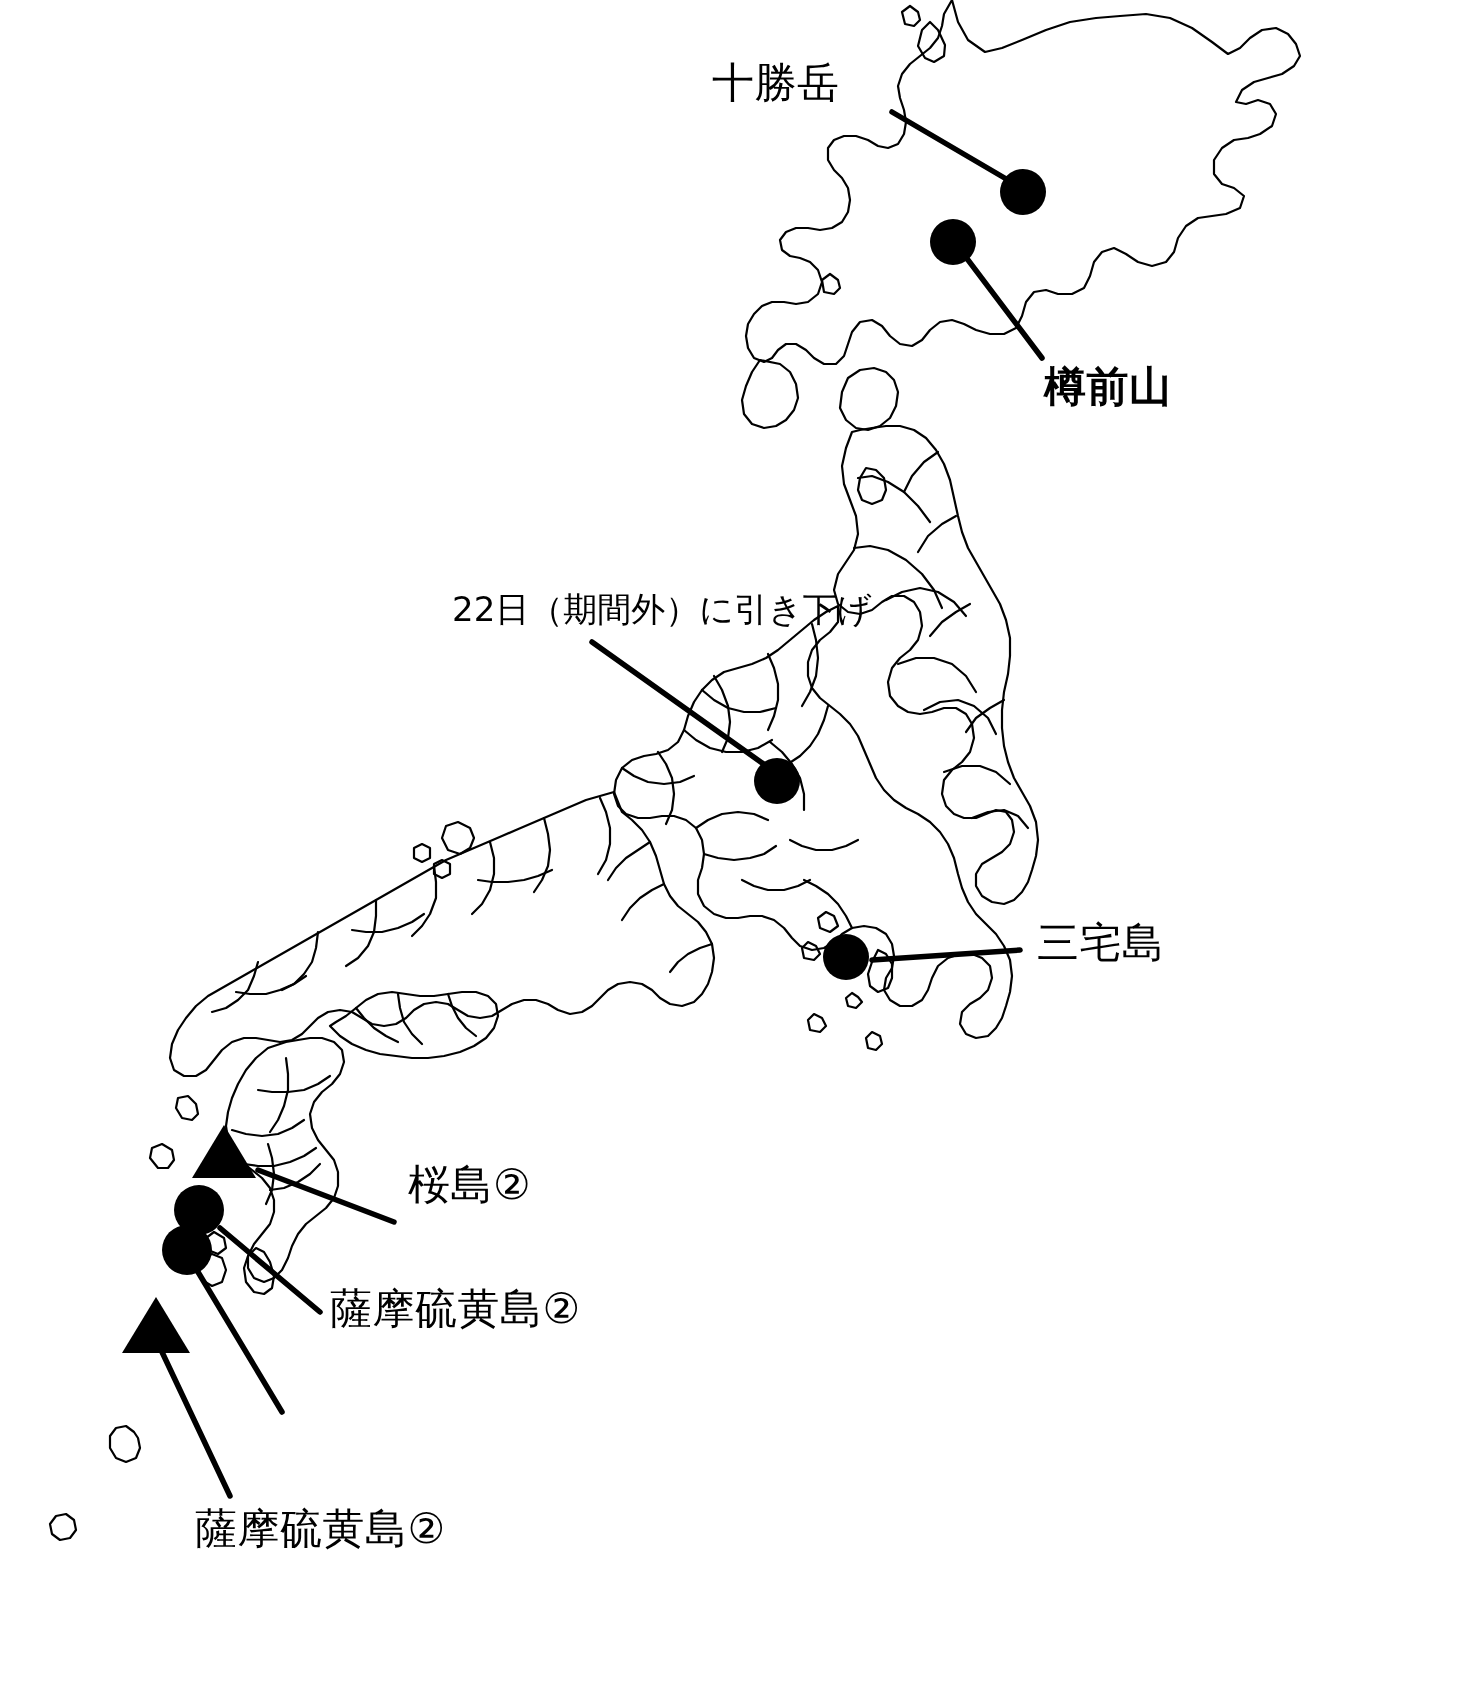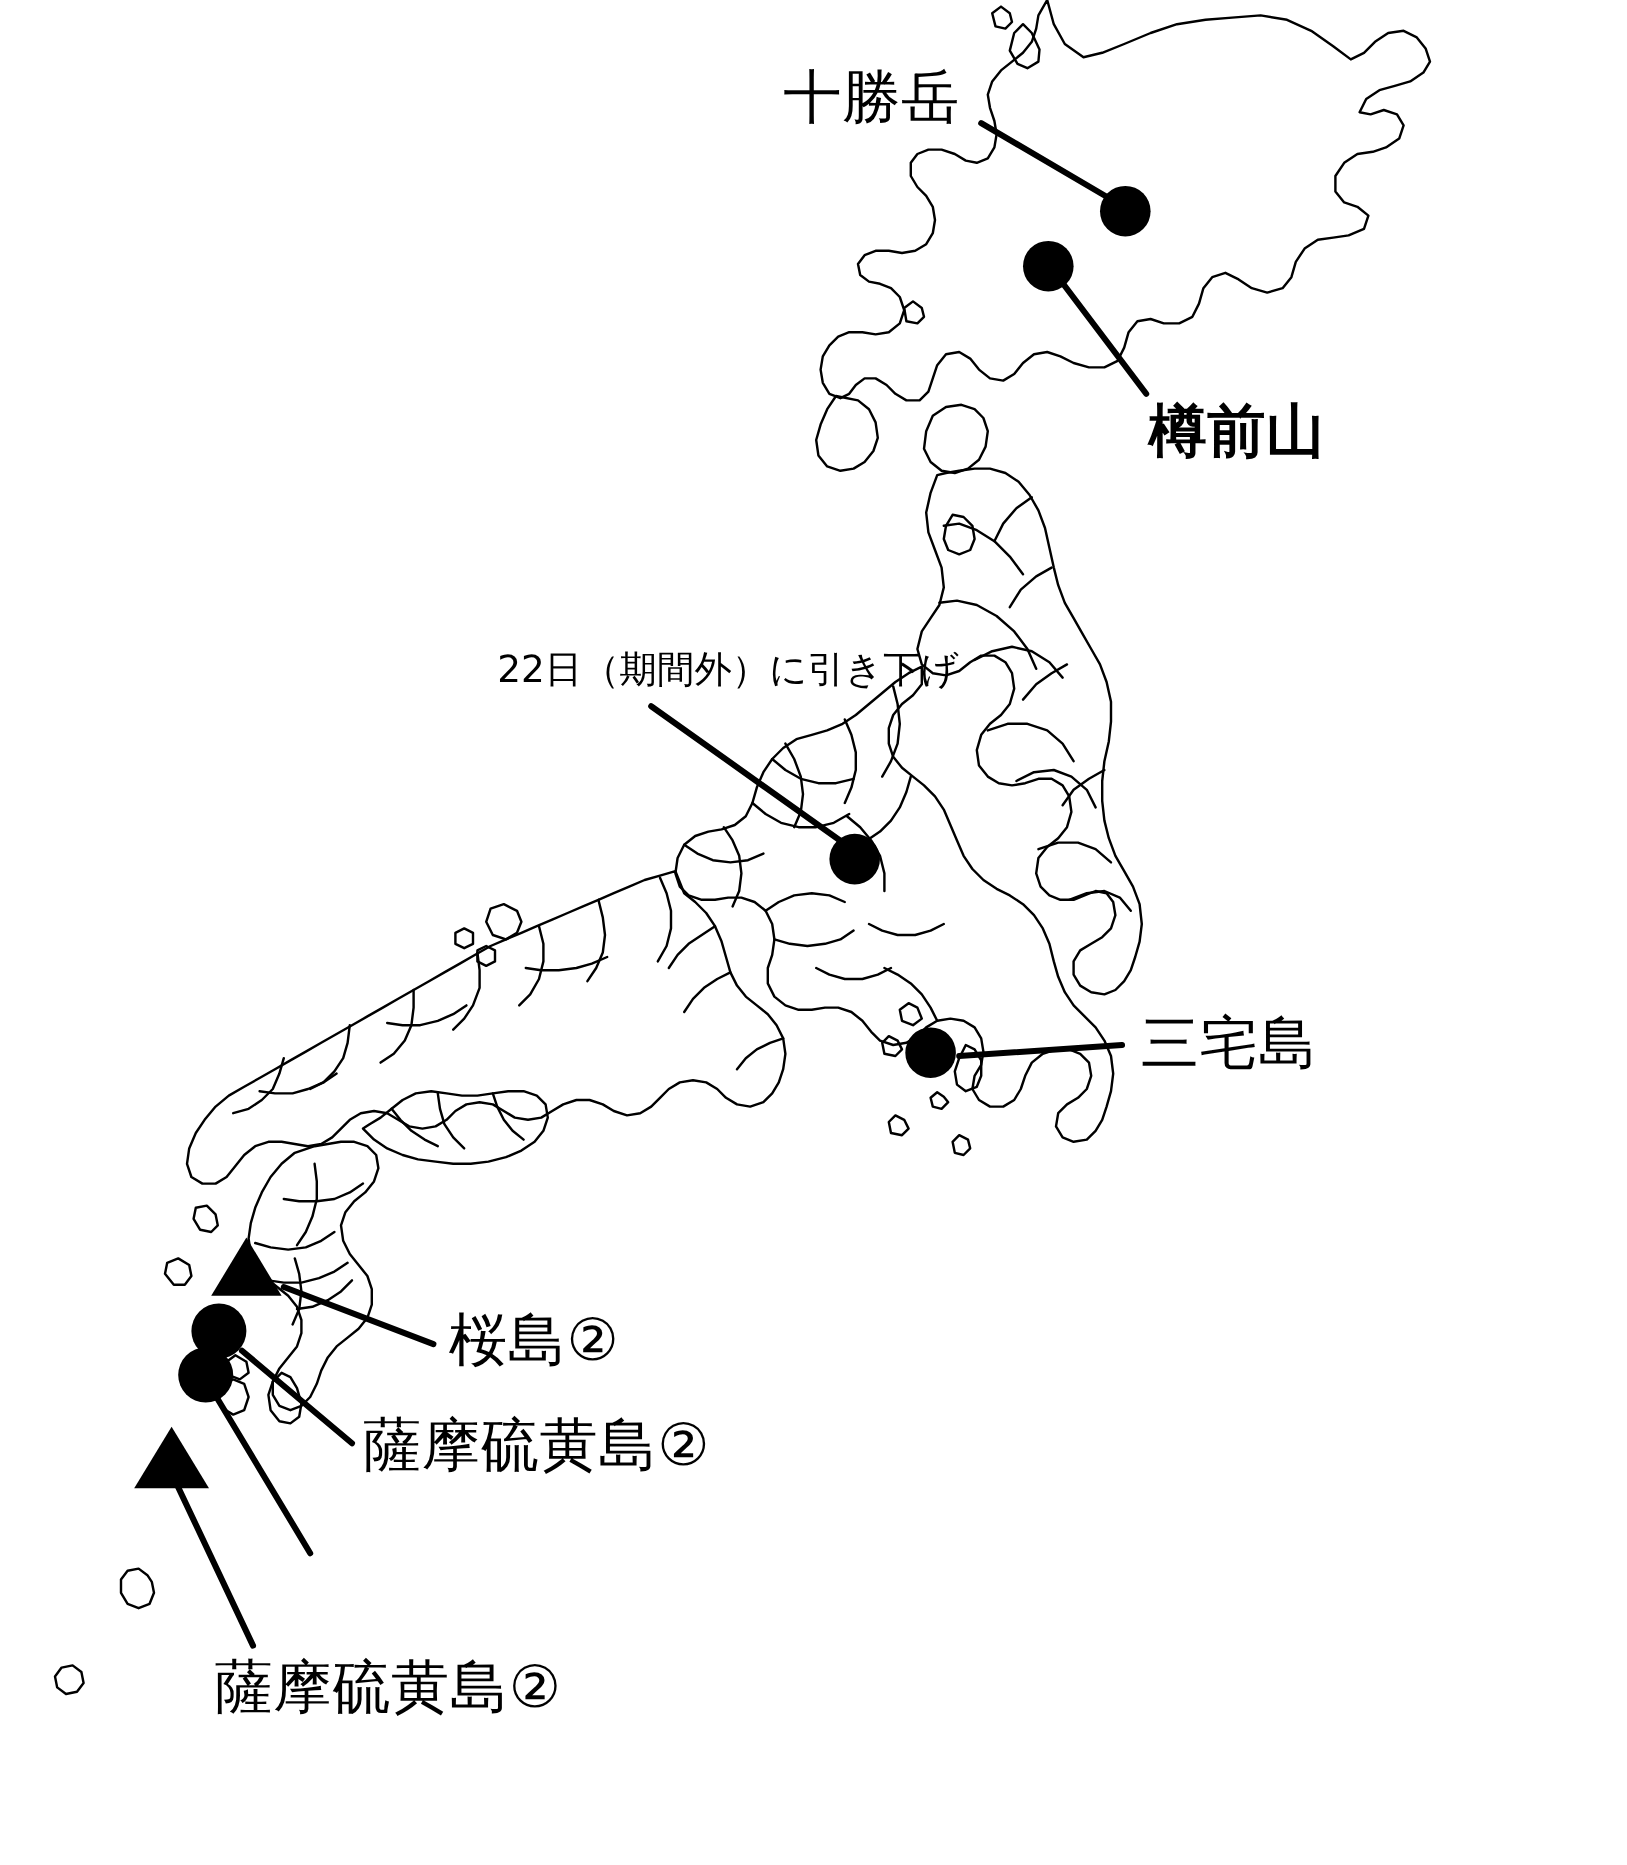--- a/index.html
+++ b/index.html
@@ -25,33 +25,33 @@
   .label {
     position: absolute;
     color: #000000;
     white-space: nowrap;
     font-family: "DejaVu Sans", "Liberation Sans", sans-serif;
     font-weight: 500;
     letter-spacing: 0.5px;
     line-height: 1.0;
   }
   .label-main {
-    font-size: 53px;
+    font-size: 42px;
   }
   .label-sub {
     font-size: 34px;
     letter-spacing: 0px;
     font-weight: 400;
   }
   .lbl-tokachi  { left: 712px;  top: 62px;  }
   .lbl-tarumae  { left: 1044px; top: 366px; font-weight: bold; }
   .lbl-asama    { left: 430px;  top: 518px; }
   .lbl-asama-sub{ left: 452px;  top: 592px; }
   .lbl-miyake   { left: 1037px; top: 922px; }
-  .lbl-sakura   { left: 408px;  top: 1192px; }
+  .lbl-sakura   { left: 408px;  top: 1164px; }
   .lbl-satsuma  { left: 330px;  top: 1288px; }
   .lbl-kuchino  { left: 293px;  top: 1400px; }
   .lbl-suwano   { left: 195px;  top: 1508px; }
 </style>
 </head>
 <body>
 
 <div id="page">
 
   <svg id="map-svg" viewBox="0 0 1479 1695">

